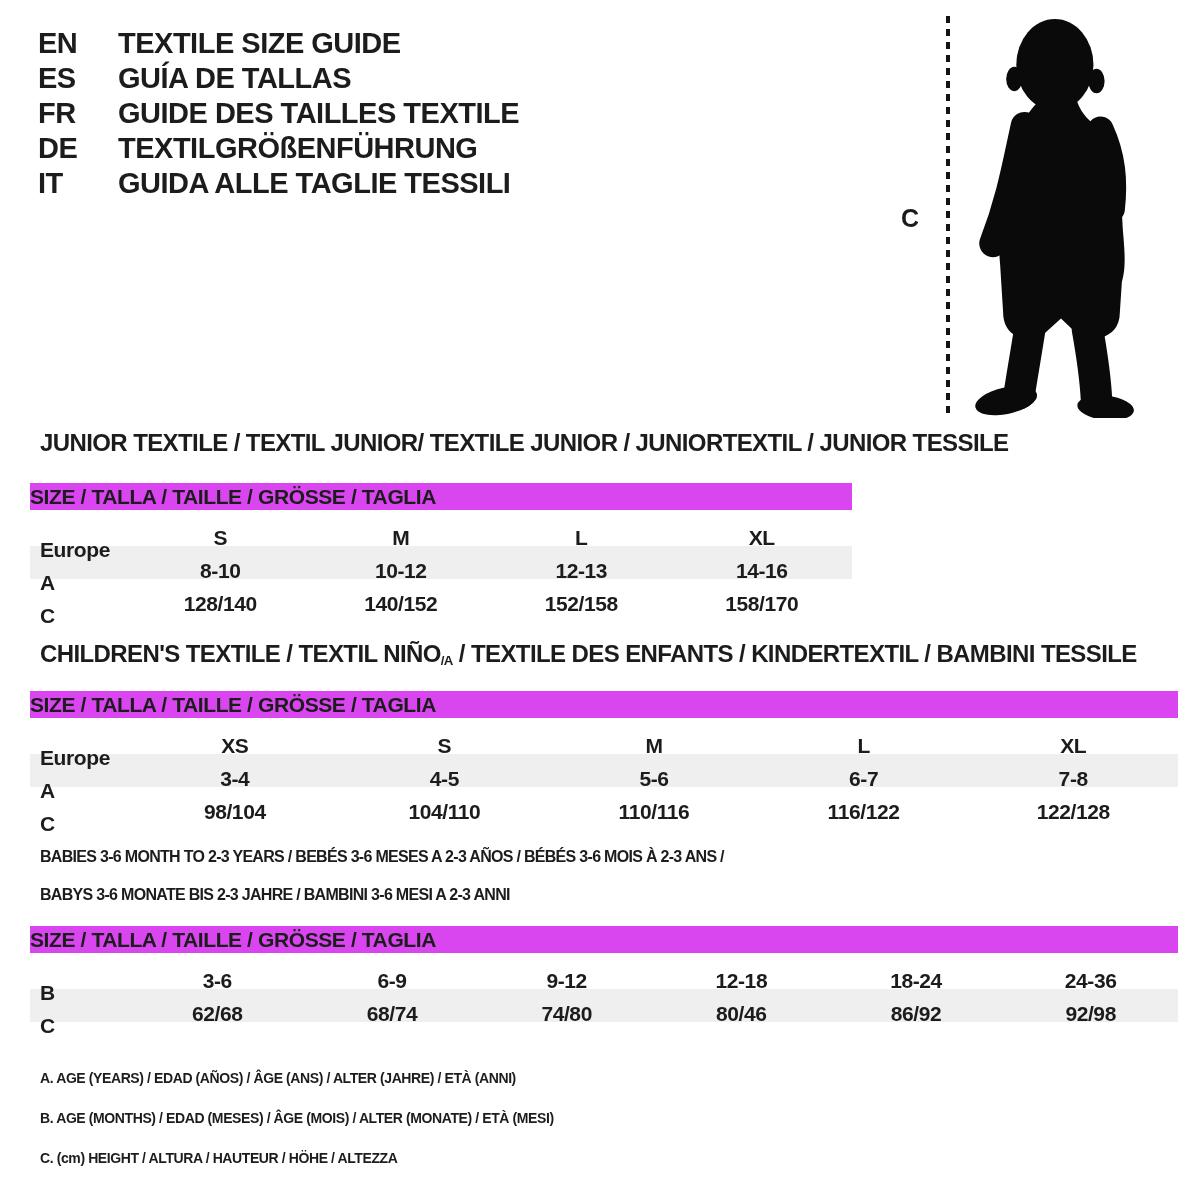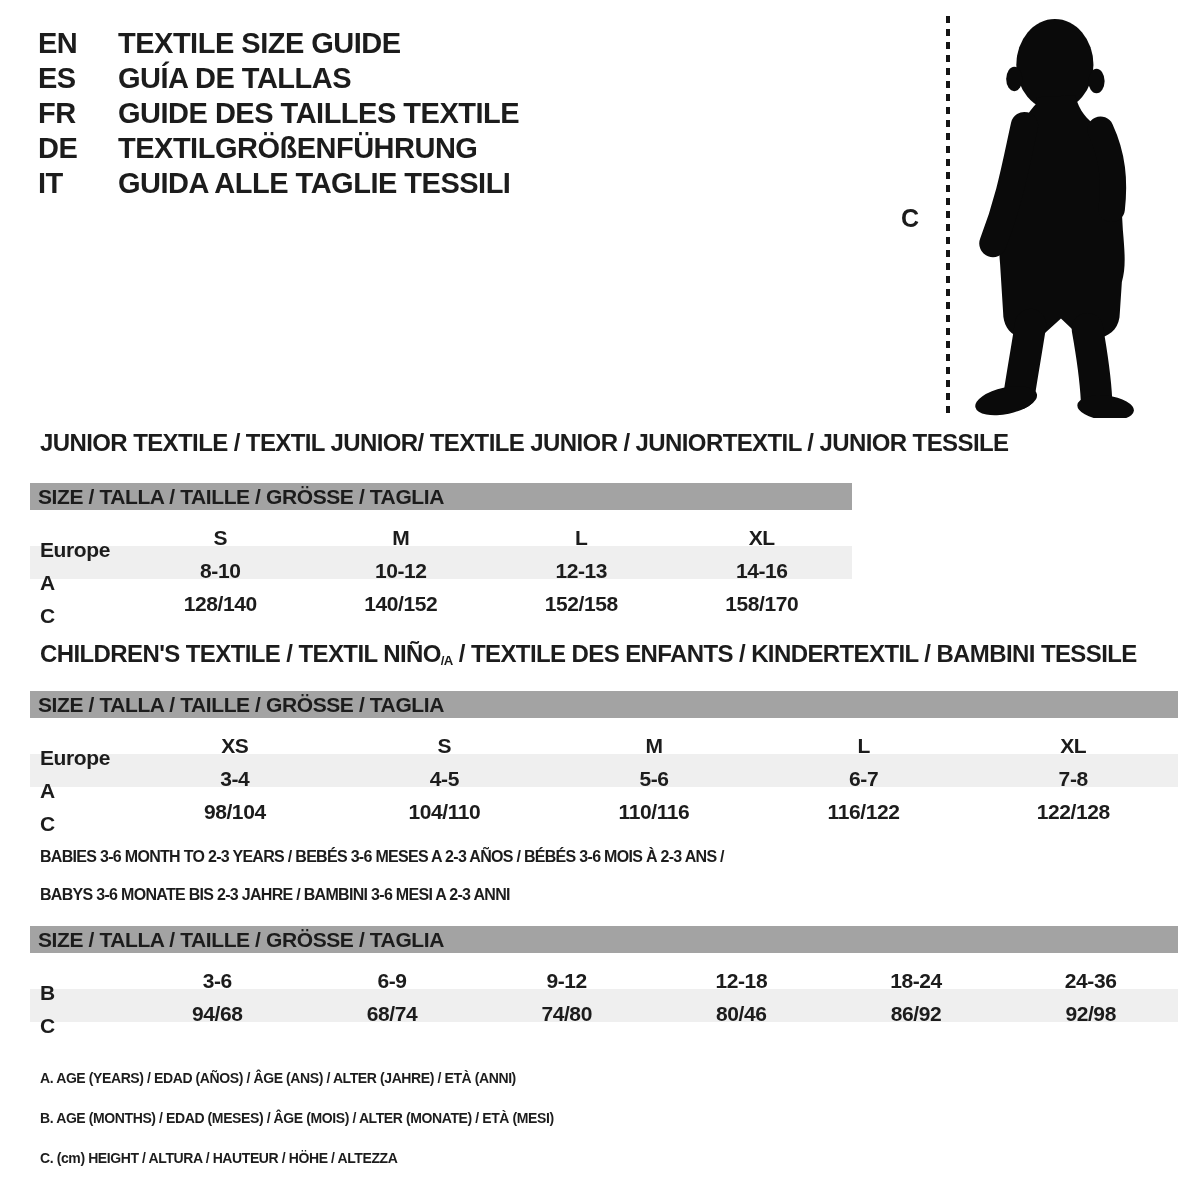--- a/index.html
+++ b/index.html
@@ -28,22 +28,22 @@
   .figure-svg { position: absolute; left: 960px; top: 12px; }
 
   
   .sec-title { position: absolute; left: 40px; font-size: 24px; letter-spacing: -0.6px; white-space: nowrap; }
   .sec-title .sub { font-size: 0.55em; vertical-align: -0.22em; }
   .babies-title { font-size: 16px; letter-spacing: -0.7px; }
 
   
   .size-table { position: absolute; left: 30px; }
   .size-bar {
-    height: 27px; background: #a3a3a3;
-    font-size: 21px; line-height: 27px; padding-left: 8px; letter-spacing: -0.4px;
+    height: 27px; background: #d946ef;
+    font-size: 21px; line-height: 27px; letter-spacing: -0.4px;
     white-space: nowrap; overflow: hidden;
   }
   .rows { margin-top: 3px; }
   .row { display: grid; height: 33px; align-items: center; font-size: 21px; letter-spacing: -0.4px; }
   .junior  .row { grid-template-columns: 100px repeat(4, 1fr); }
   .children .row { grid-template-columns: 100px repeat(5, 1fr); }
   .babies  .row { grid-template-columns: 100px repeat(6, 1fr); }
   .cell { text-align: center; }
   .cell.lab { text-align: left; padding-left: 10px; margin-top: 25px; }
   .shaded { background: #efefef; }
@@ -166,21 +166,21 @@
       <div class="cell lab">B</div>
       <div class="cell">3-6</div>
       <div class="cell">6-9</div>
       <div class="cell">9-12</div>
       <div class="cell">12-18</div>
       <div class="cell">18-24</div>
       <div class="cell">24-36</div>
     </div>
     <div class="row shaded">
       <div class="cell lab">C</div>
-      <div class="cell">94/68</div>
+      <div class="cell">62/68</div>
       <div class="cell">68/74</div>
       <div class="cell">74/80</div>
       <div class="cell">80/46</div>
       <div class="cell">86/92</div>
       <div class="cell">92/98</div>
     </div>
   </div>
 </div>
 
 <div class="legend-line" style="top:1070px">A. AGE (YEARS) / EDAD (AÑOS) / ÂGE (ANS) / ALTER (JAHRE) / ETÀ (ANNI)</div>

